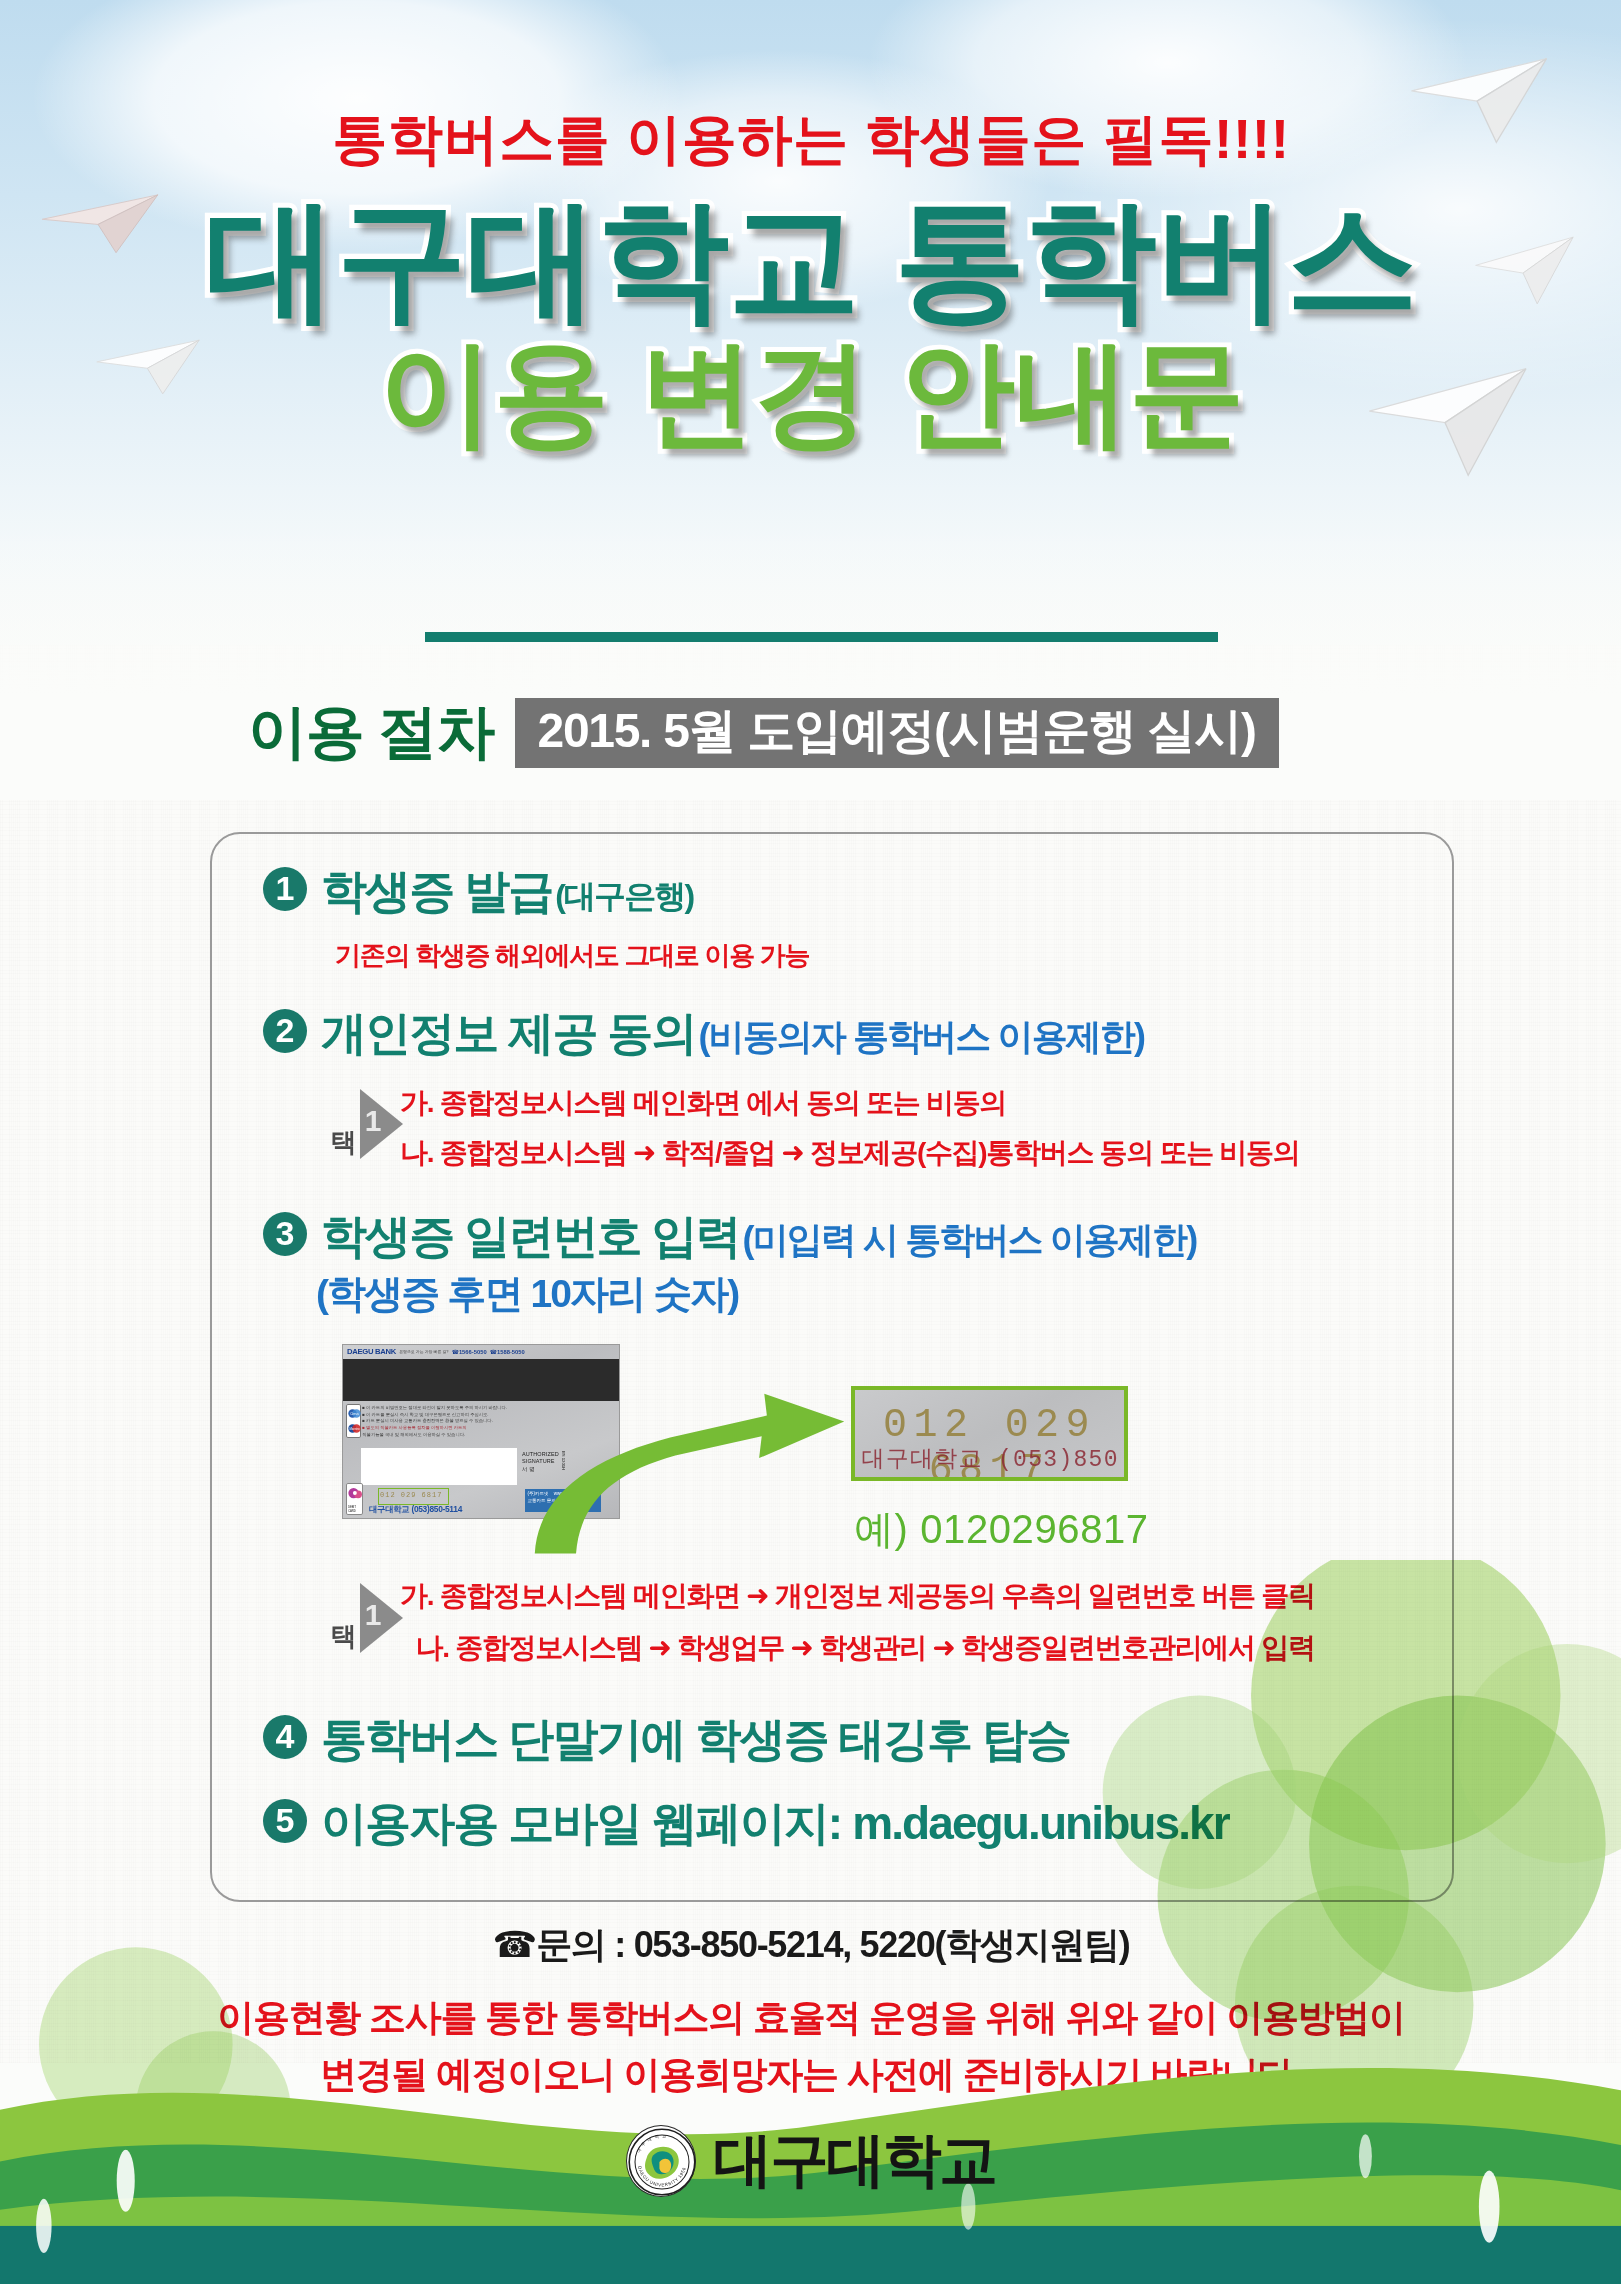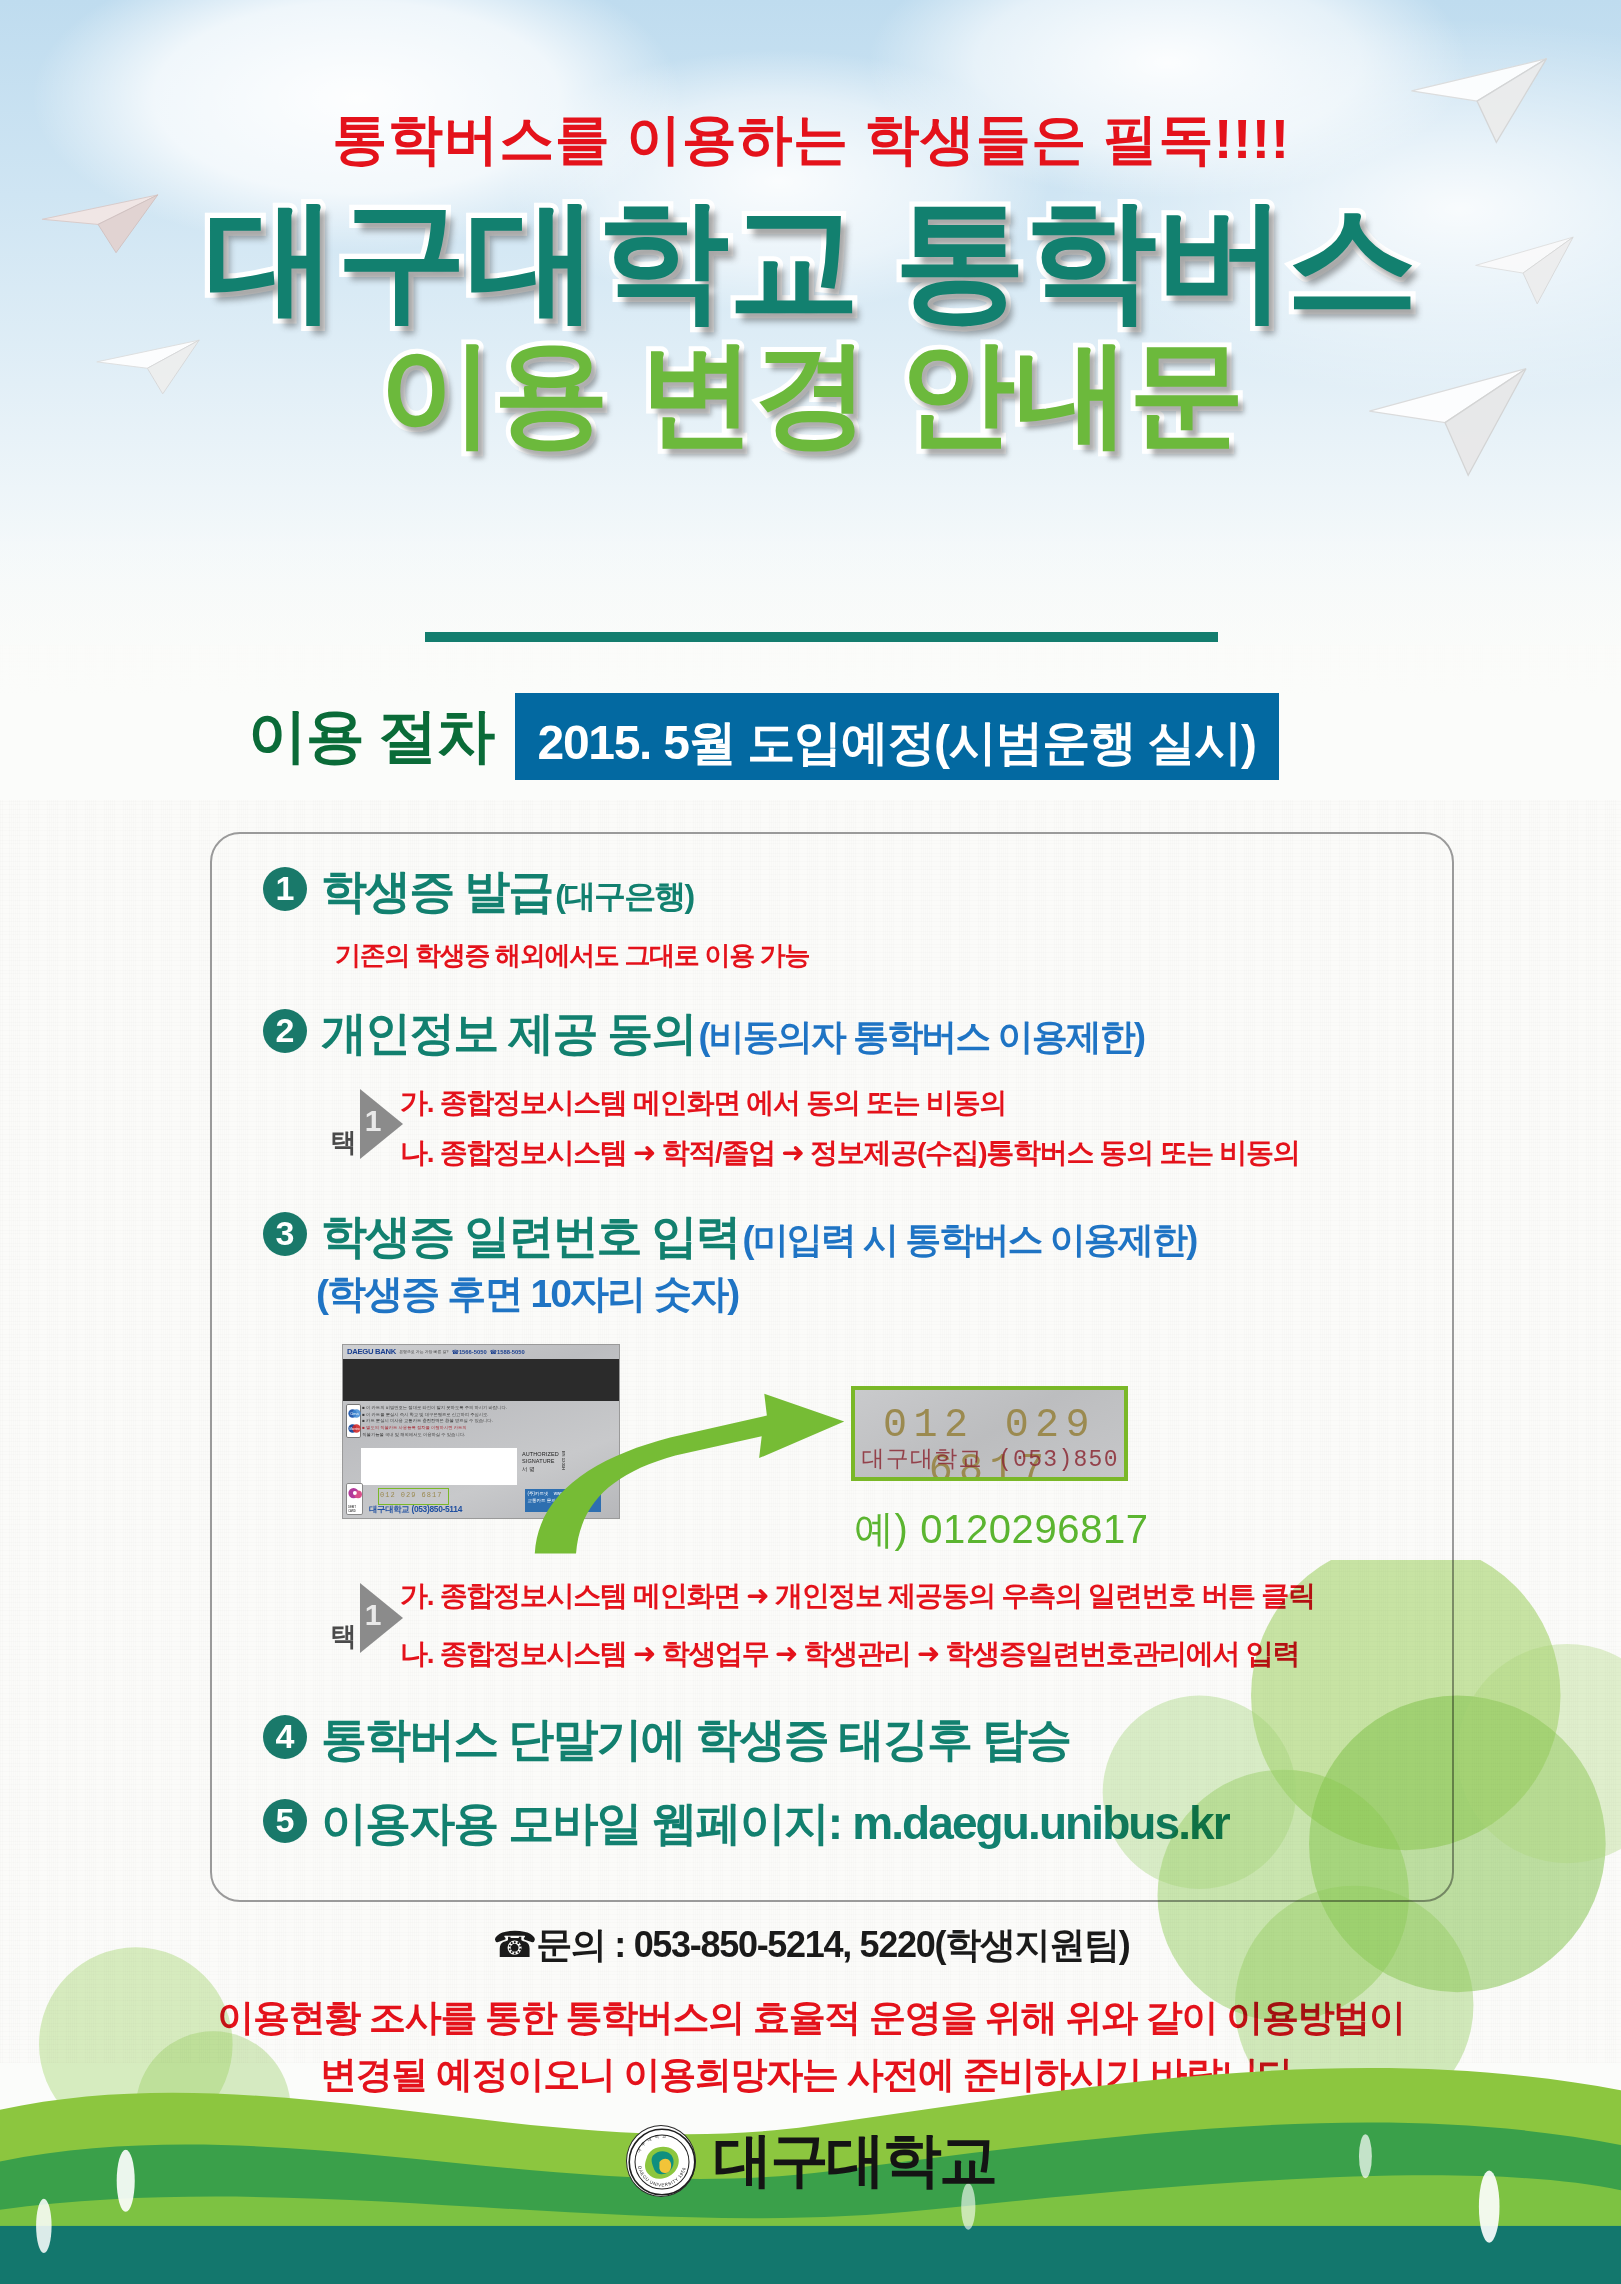--- a/index.html
+++ b/index.html
@@ -66,23 +66,23 @@
     width: 793px; height: 9.7px; background: #137d6e;
   }
 
   
   .sec-row { position: absolute; left: 248px; top: 693px; display: flex; align-items: center; }
   .sec-title {
     font-size: 59px; font-weight: bold; color: #0a6b38; letter-spacing: -1.3px;
     margin-right: 20.6px;
   }
   .sec-badge {
-    background: #0369a1; color: #ffffff;
+    background: #737373; color: #ffffff;
     font-size: 48px; font-weight: bold; letter-spacing: -1.3px;
-    padding: 26px 23px 13px 23px; line-height: 1;
+    padding: 9px 23px 13px 23px; line-height: 1;
   }
 
   
   .proc-box {
     position: absolute; left: 210px; top: 832px;
     width: 1244px; height: 1070px;
     border: 2.6px solid #9a9a9a; border-radius: 30px;
     background: transparent;
   }
 
@@ -377,21 +377,21 @@
 <div class="example-txt">예) 0120296817</div>
 
 <div class="pick1" style="left:331px; top:1583px;">
   <div class="pick1-label">택</div>
   <div class="pick1-tri">
     <div class="pick1-num">1</div>
   </div>
 </div>
 <div style="position:absolute; left:400px; top:1576px;">
   <div class="sub-red">가. 종합정보시스템 메인화면 ➜ 개인정보 제공동의 우측의 일련번호 버튼 클릭</div>
-  <div class="sub-red" style="margin-top:17px;">나. 종합정보시스템 ➜ 학생업무 ➜ 학생관리 ➜ 학생증일련번호관리에서 입력</div>
+  <div class="sub-red" style="margin-top:11px;text-align:right;">나. 종합정보시스템 ➜ 학생업무 ➜ 학생관리 ➜ 학생증일련번호관리에서 입력</div>
 </div>
 
 <div class="step" style="left:263px; top:1715px;">
   <div class="num">4</div>
   <div class="step-main">통학버스 단말기에 학생증 태깅후 탑승</div>
 </div>
 
 <div class="step" style="left:263px; top:1799px;">
   <div class="num">5</div>
   <div class="step-main">이용자용 모바일 웹페이지: m.daegu.unibus.kr</div>

